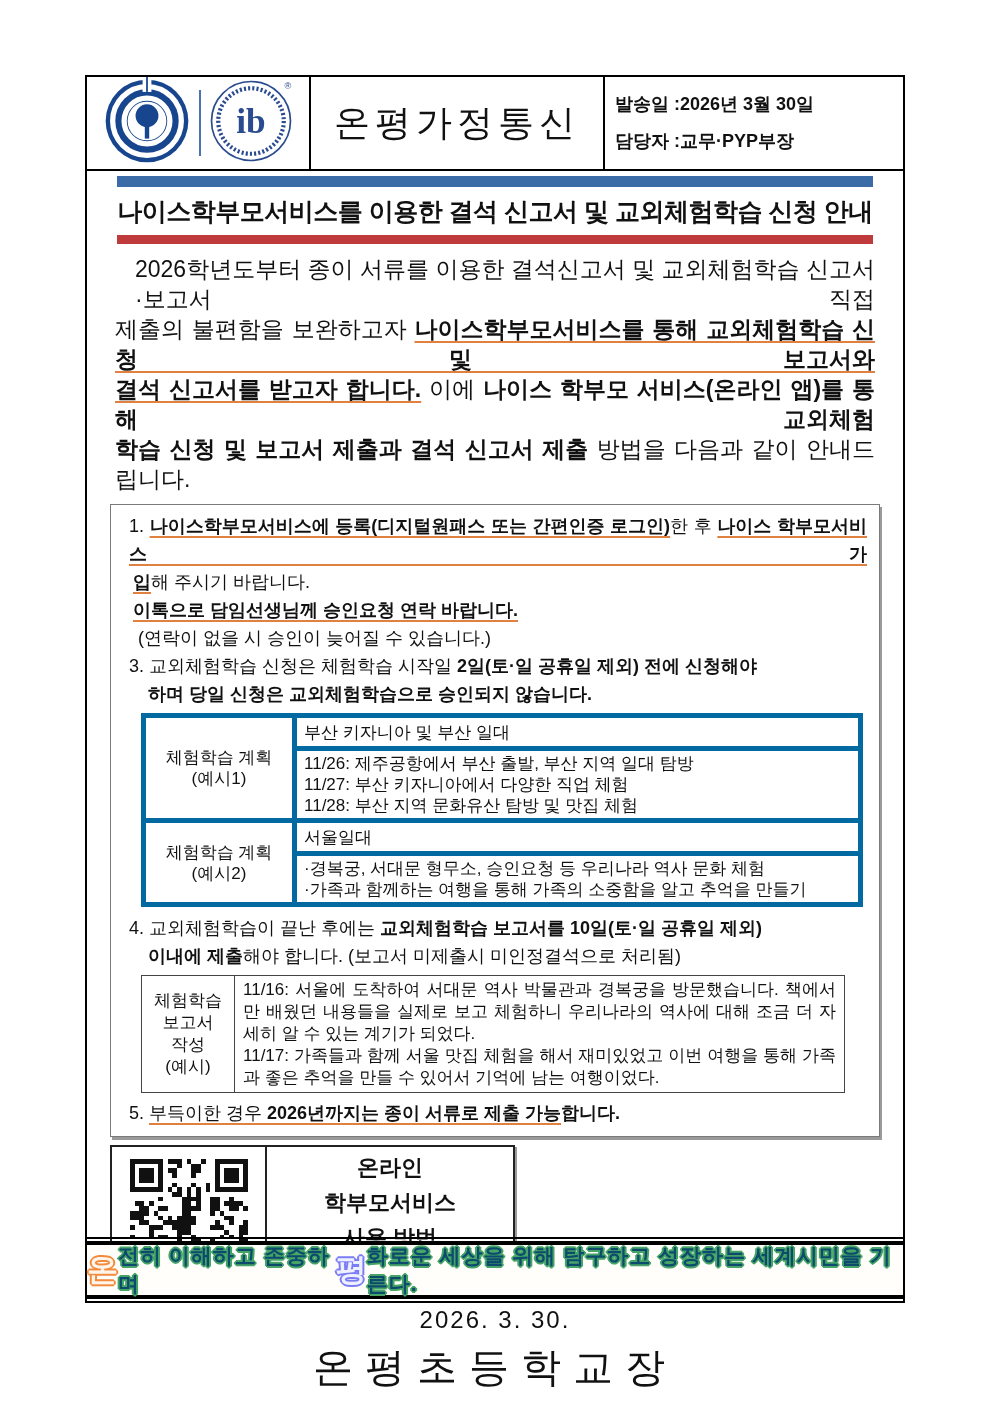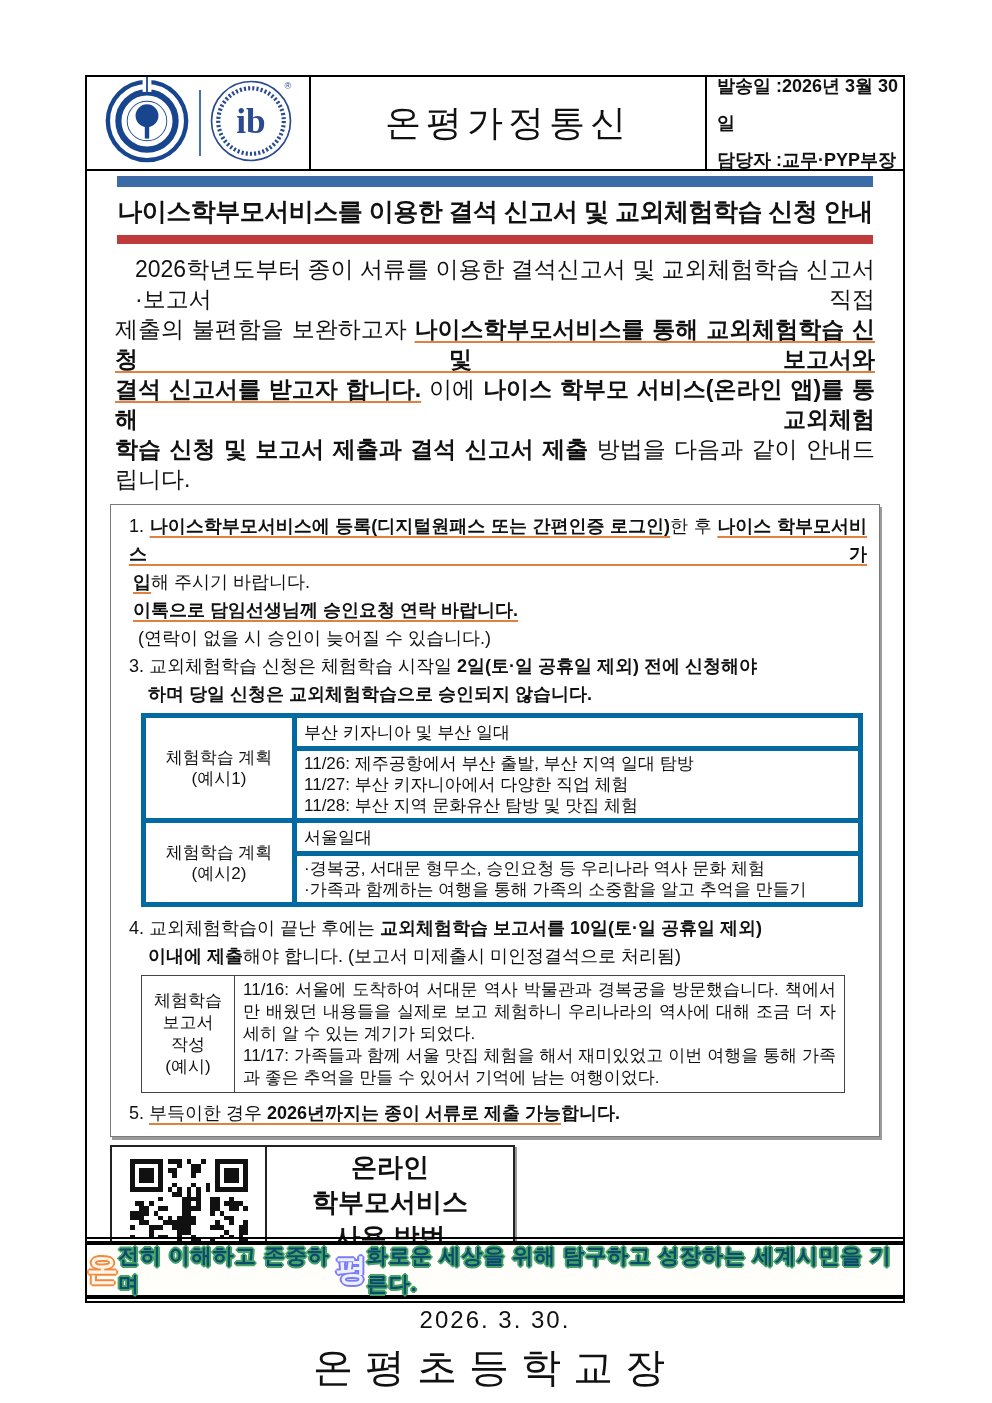--- a/index.html
+++ b/index.html
@@ -3,21 +3,21 @@
 <meta charset="utf-8">
 <style>
   html,body{margin:0;padding:0;background:#fff;}
   body{width:992px;height:1403px;position:relative;font-family:"Liberation Sans",sans-serif;color:#111;}
   .document{position:absolute;left:85px;top:75px;width:820px;height:1228px;border:2px solid #000;box-sizing:border-box;background:#fff;}
 
   
   .header{display:flex;height:92px;border-bottom:2px solid #000;}
   .logo-cell{width:224px;border-right:2px solid #000;display:flex;align-items:center;justify-content:center;gap:8px;box-sizing:border-box;}
   .logo-divider{width:2px;height:66px;background:#4a74ad;}
-  .title-cell{width:396px;border-right:2px solid #000;display:flex;align-items:center;justify-content:center;font-size:36px;letter-spacing:5px;box-sizing:border-box;}
+  .title-cell{width:294px;border-right:2px solid #000;display:flex;align-items:center;justify-content:center;font-size:36px;letter-spacing:5px;box-sizing:border-box;}
   .info-cell{flex:1;display:flex;flex-direction:column;justify-content:center;padding-left:10px;font-weight:bold;font-size:18px;line-height:37px;box-sizing:border-box;}
 
   
   .bar-blue{height:11px;background:#3c6ca8;margin:5px 30px 0;}
   .notice-title{font-size:25px;font-weight:bold;text-align:center;margin-top:8px;letter-spacing:-0.5px;}
   .bar-red{height:9px;background:#bf3a3a;margin:7px 30px 0;}
 
   
   .intro{margin:10px 28px 0;font-size:23px;line-height:30px;}
   .intro .line{text-align:justify;text-align-last:justify;}
@@ -43,21 +43,21 @@
   .plan-table .dest{height:24px;}
 
   .report-table{width:calc(100% - 34px);margin:5px 0 6px 12px;font-size:17px;line-height:22px;}
   .report-table td{border:1px solid #444;padding:3px 8px;}
   .report-table td.label{width:88px;text-align:center;padding:3px 2px;}
   .report-table .para{text-align:justify;margin:0;}
 
   
   .qr-box{margin:8px 0 0 23px;width:405px;height:149px;border:2px solid #222;box-shadow:2px 2px 0 #9a9a9a;display:flex;box-sizing:border-box;}
   .qr-cell{width:155px;border-right:2px solid #222;display:flex;align-items:center;justify-content:center;box-sizing:border-box;}
-  .qr-text{flex:1;display:flex;flex-direction:column;justify-content:center;text-align:center;font-weight:bold;font-size:26px;line-height:35px;}
+  .qr-text{flex:1;display:flex;flex-direction:column;justify-content:center;text-align:center;font-weight:bold;font-size:22px;line-height:35px;}
 
   
   .date{text-align:center;font-size:24px;margin-top:12px;letter-spacing:2px;}
   .signature{text-align:center;font-size:40px;letter-spacing:12px;margin-top:6px;}
 
   
   .footer-band{position:absolute;left:0;right:0;bottom:2px;height:50px;border-top:4px solid #000;border-bottom:4px solid #000;display:flex;align-items:center;justify-content:center;background:#fffefb;}
   .footer-band::before{content:"";position:absolute;top:-8px;left:0;right:0;height:2px;background:#000;}
   .f-green{font-weight:bold;font-size:21px;color:#0c4a6e;letter-spacing:1px;
     text-shadow:-1px -1px 0 #46a566,1px -1px 0 #46a566,-1px 1px 0 #46a566,1px 1px 0 #46a566,0 -2px 0 #46a566,0 2px 0 #46a566,-2px 0 0 #46a566,2px 0 0 #46a566;}

